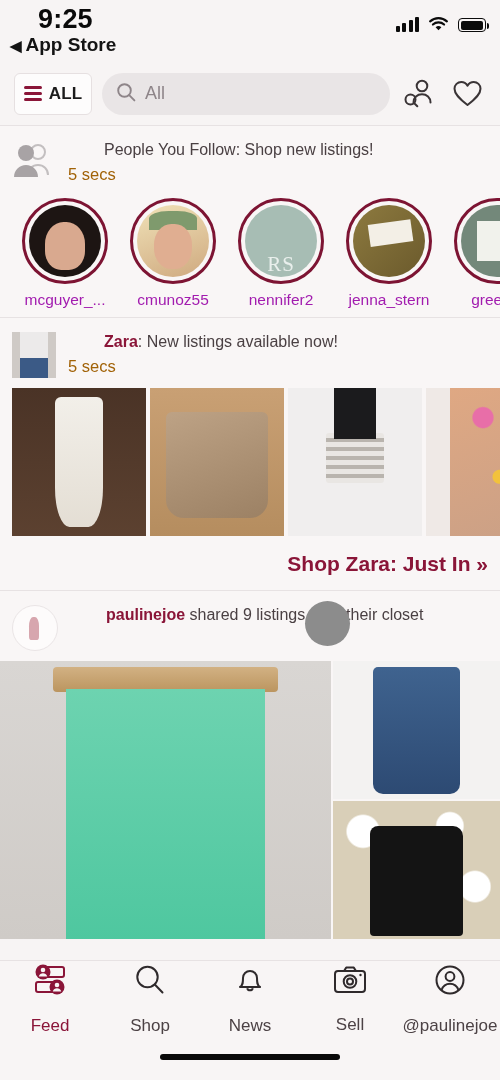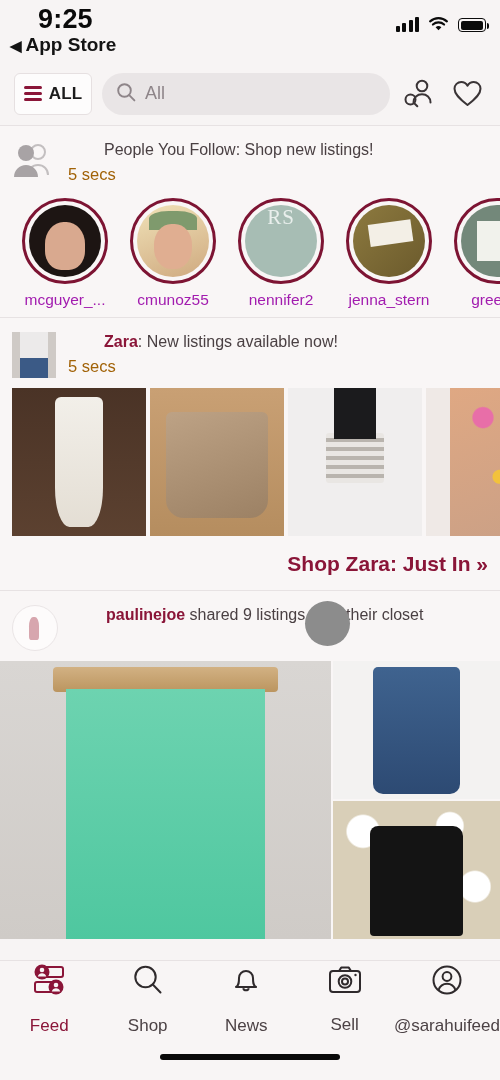--- a/index.html
+++ b/index.html
@@ -123,21 +123,21 @@
       radial-gradient(circle at 85% 62%,#fff 9%,transparent 10%);}
   .f-boot::after{content:"";position:absolute;left:22%;top:18%;width:56%;height:80%;background:#141414;border-radius:8px 10px 4px 4px;}
   .f-zaraav{background:#cfcac6;}
   .f-zaraav::after{content:"";position:absolute;left:18%;top:0;width:64%;height:56%;background:#eceaea;}
   .f-zaraav::before{content:"";position:absolute;left:18%;top:52%;width:64%;height:48%;background:#3b5a86;}
   .f-av1{background:#1d1513;}
   .f-av1::after{content:"";position:absolute;left:22%;top:24%;width:56%;height:66%;background:#d9a98f;border-radius:46% 46% 40% 40%;}
   .f-av2{background:linear-gradient(160deg,#f0e2b8,#cfa97f);}
   .f-av2::after{content:"";position:absolute;left:24%;top:26%;width:52%;height:62%;background:#e0ae91;border-radius:46%;}
   .f-av2::before{content:"";position:absolute;left:16%;top:8%;width:68%;height:26%;background:#7f9a6d;border-radius:40% 40% 0 0;}
-  .f-av3{background:#a7bdb4;display:flex;align-items:flex-start;justify-content:center;}
+  .f-av3{background:#a7bdb4;display:flex;align-items:flex-end;justify-content:center;}
   .f-av3 span{font-family:"Liberation Serif",serif;font-size:21px;color:#e9efec;letter-spacing:1px;}
   .f-av4{background:linear-gradient(135deg,#8d7a3f,#6b5a2c);}
   .f-av4::after{content:"";position:absolute;left:22%;top:24%;width:60%;height:30%;background:#f3efe6;transform:rotate(-8deg);}
   .f-av5{background:#73887a;}
   .f-av5::after{content:"";position:absolute;left:22%;top:22%;width:56%;height:56%;background:#f1f2ec;}
   .f-paulav{background:#fdfbfb;}
   .f-paulav::after{content:"";position:absolute;left:36%;top:24%;width:22%;height:52%;background:#d7a6ae;border-radius:40% 40% 20% 20%;}
 </style>
 </head>
 <body>
@@ -351,19 +351,19 @@
         <span class="tl">Sell</span>
       </div>
       <div class="tab">
         <span>
           <svg width="32" height="32" viewBox="0 0 32 32">
             <circle cx="16" cy="16" r="13.5" stroke="#2f2a2c" stroke-width="2" fill="none"></circle>
             <circle cx="16" cy="12.5" r="4.4" stroke="#2f2a2c" stroke-width="2" fill="none"></circle>
             <path d="M7.6 26c1.4-4 4.6-6.2 8.4-6.2s7 2.2 8.4 6.2" stroke="#2f2a2c" stroke-width="2" fill="none"></path>
           </svg>
         </span>
-        <span class="tl">@sarahuifeed</span>
+        <span class="tl">@paulinejoe</span>
       </div>
     </div>
     <div class="homebar"></div>
   </div>
 
 </div>
 
 </body></html>

